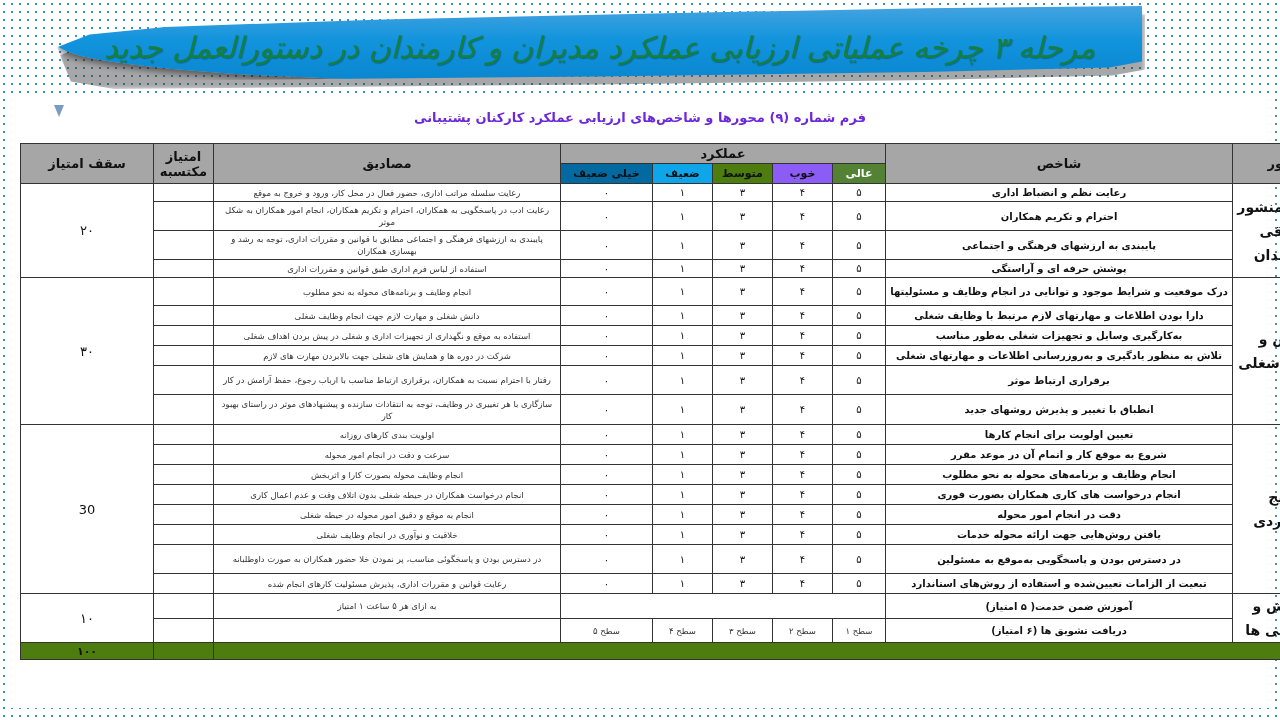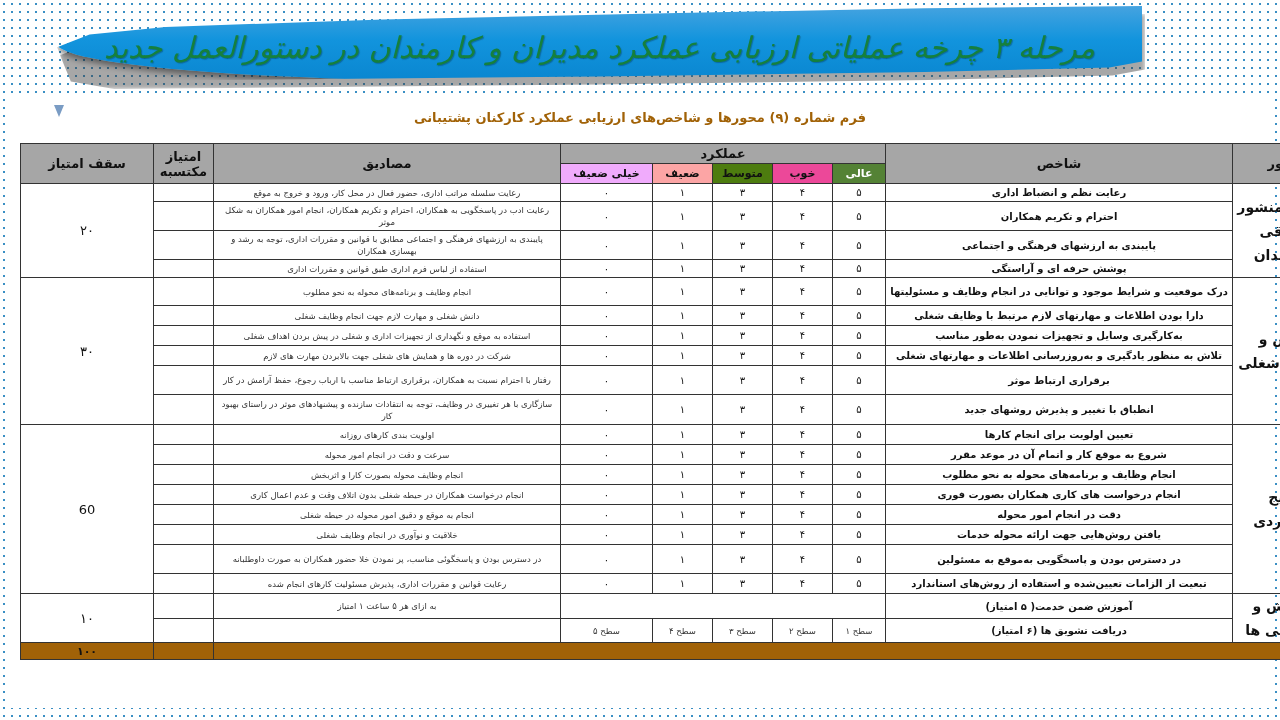--- a/index.html
+++ b/index.html
@@ -34,43 +34,43 @@
     position:absolute; left:8px; top:96px; width:1264px; height:612px;
     background:#ffffff;
   }
   .marker {
     position:absolute; left:54px; top:105px; width:0; height:0;
     border-left:5px solid transparent; border-right:5px solid transparent;
     border-top:12px solid #7a9cc4;
   }
   .form-title {
     position:absolute; left:380px; top:110px; width:520px; text-align:center;
-    direction:rtl; font-size:13px; font-weight:bold; color:#a16207;
+    direction:rtl; font-size:13px; font-weight:bold; color:#6d28d9;
   }
   table.main {
     position:absolute; left:20px; top:143px; width:1253px;
     border-collapse:collapse; direction:rtl; table-layout:fixed;
     font-size:9px; color:#111;
   }
   table.main td, table.main th {
     border:1.5px solid #333; padding:0 4px; text-align:center; vertical-align:middle;
   }
   th { background:#a6a6a6; font-weight:bold; font-size:13px; }
   .hdr-sub { font-size:11px; font-weight:bold; height:19px; }
   .c-excellent { background:#548235; color:#fff; }
-  .c-good { background:#ec4899; }
+  .c-good { background:#8b5cf6; }
   .c-average { background:#4d7c0f; }
-  .c-weak { background:#fca5a5; }
-  .c-vweak { background:#f0abfc; color:#111;margin-top:27px; }
+  .c-weak { background:#0ea5e9; }
+  .c-vweak { background:#0369a1; color:#111;margin-top:27px; }
   td.shakhes { text-align:right; font-weight:bold; font-size:10px; }
   td.axis { font-weight:bold; font-size:14px; line-height:24px; }
   td.ceil { font-weight:normal; font-size:13px; }
   td.evid { font-size:8.5px; color:#333; line-height:12px; }
   td.num { font-size:10px; }
-  tr.total td { background:#a16207; font-weight:bold; font-size:11px; }
+  tr.total td { background:#4d7c0f; font-weight:bold; font-size:11px; }
   td.level { font-size:8.5px; color:#333; text-align:right; }
 </style>
 </head>
 <body>
 
 <div class="banner-shadow"></div>
 <div class="banner"></div>
 <div class="banner-title">مرحله ۳ چرخه عملیاتی ارزیابی عملکرد مدیران و کارمندان در دستورالعمل جدید</div>
 
 <div class="content-area"></div>
@@ -167,21 +167,21 @@
         <td class="shakhes">دارا بودن اطلاعات و مهارتهای لازم مرتبط با وظایف شغلی</td>
         <td class="num">۵</td>
         <td class="num">۴</td>
         <td class="num">۳</td>
         <td class="num">۱</td>
         <td class="num">۰</td>
         <td class="evid">دانش شغلی و مهارت لازم جهت انجام وظایف شغلی</td>
         <td></td>
       </tr>
       <tr style="height: 20px;">
-        <td class="shakhes">به‌کارگیری وسایل و تجهیزات نمودن به‌طور مناسب</td>
+        <td class="shakhes">به‌کارگیری وسایل و تجهیزات شغلی به‌طور مناسب</td>
         <td class="num">۵</td>
         <td class="num">۴</td>
         <td class="num">۳</td>
         <td class="num">۱</td>
         <td class="num">۰</td>
         <td class="evid">استفاده به موقع و نگهداری از تجهیزات اداری و شغلی در پیش بردن اهداف شغلی</td>
         <td></td>
       </tr>
       <tr style="height: 20px;">
         <td class="shakhes">تلاش به منظور یادگیری و به‌روزرسانی اطلاعات و مهارتهای شغلی</td>
@@ -216,21 +216,21 @@
       <tr style="height: 20px;">
         <td class="axis" rowspan="8">نتایج عملکردی</td>
         <td class="shakhes">تعیین اولویت برای انجام کارها</td>
         <td class="num">۵</td>
         <td class="num">۴</td>
         <td class="num">۳</td>
         <td class="num">۱</td>
         <td class="num">۰</td>
         <td class="evid">اولویت بندی کارهای روزانه</td>
         <td></td>
-        <td class="ceil" rowspan="8">60</td>
+        <td class="ceil" rowspan="8">30</td>
       </tr>
       <tr style="height: 20px;">
         <td class="shakhes">شروع به موقع کار و اتمام آن در موعد مقرر</td>
         <td class="num">۵</td>
         <td class="num">۴</td>
         <td class="num">۳</td>
         <td class="num">۱</td>
         <td class="num">۰</td>
         <td class="evid">سرعت و دقت در انجام امور محوله</td>
         <td></td>

